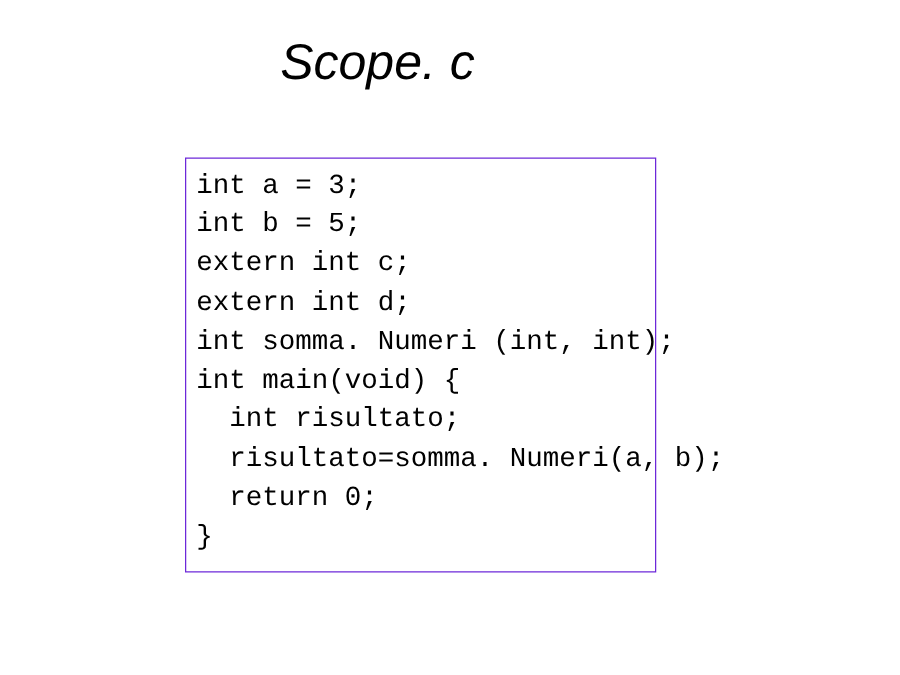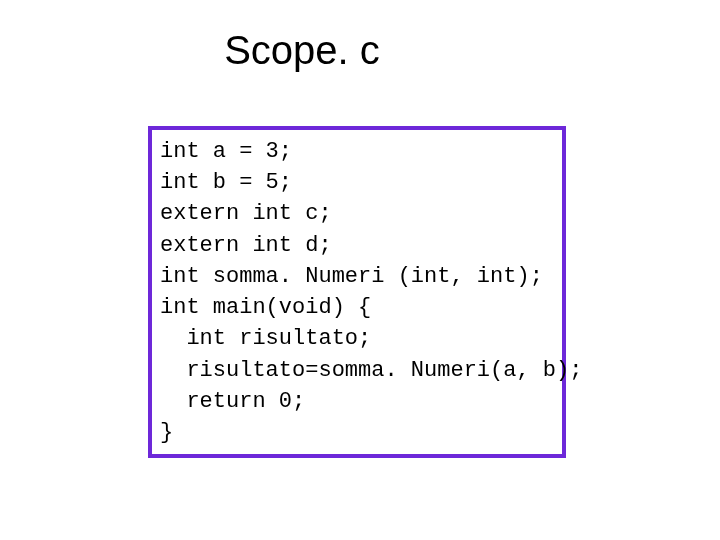--- a/index.html
+++ b/index.html
@@ -13,28 +13,29 @@
   }
   .title {
     position: absolute;
     top: 28px;
     left: 0;
     width: 604px;
     text-align: center;
     font-size: 40px;
     color: #000;
     font-weight: normal;
+    font-style: italic;
   }
   .code-box {
     position: absolute;
     top: 126px;
     left: 148px;
-    width: 418px;
+    width: 377px;
     height: 332px;
-    border: 4px solid #6d28d9;
+    border: 1px solid #6d28d9;
     background: #ffffff;
     box-sizing: border-box;
     padding: 6px 8px;
   }
   .code-box pre {
     margin: 0;
     font-family: "Courier New", Courier, monospace;
     font-size: 22px;
     line-height: 1.42;
     color: #000;

